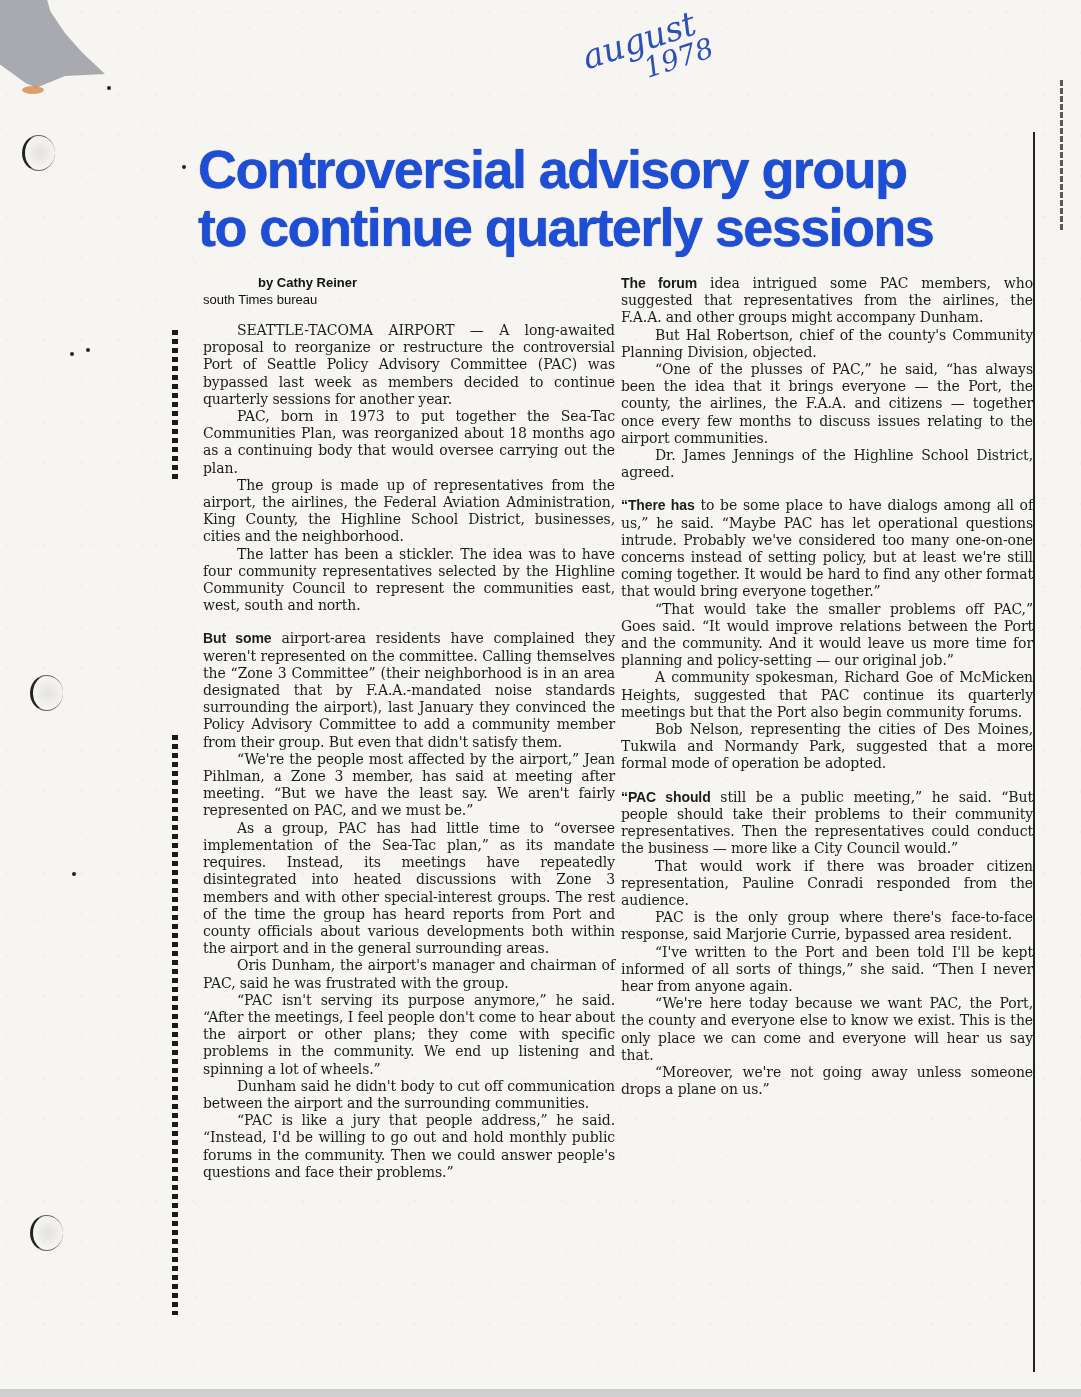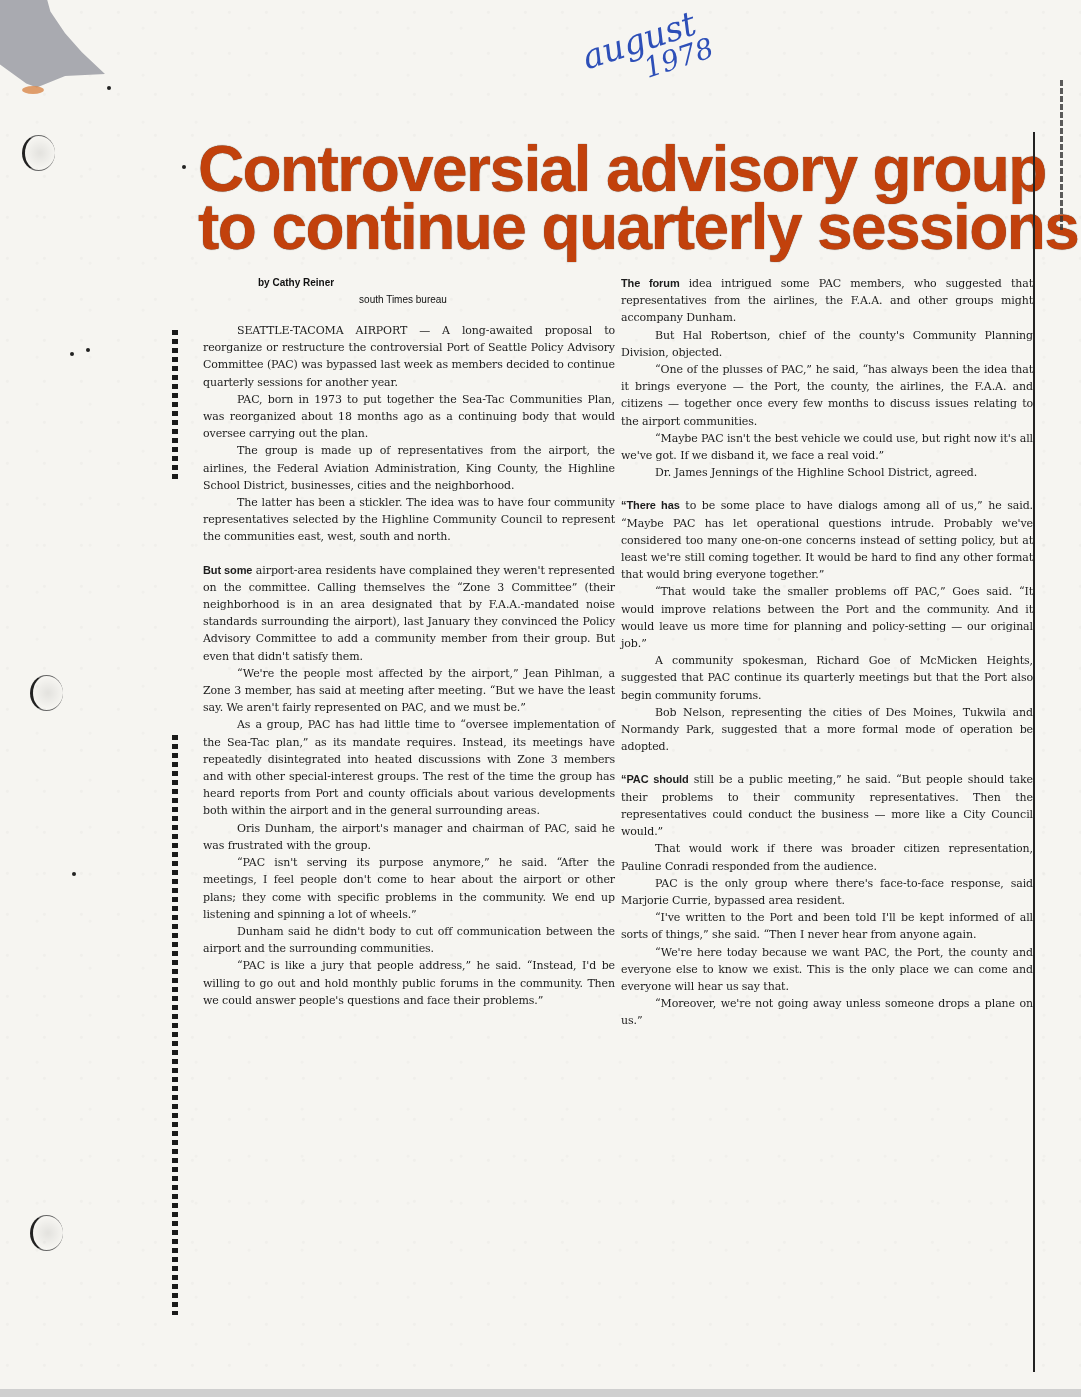--- a/index.html
+++ b/index.html
@@ -34,35 +34,35 @@
     position: absolute; left: 590px; top: 15px; width: 170px; height: 100px;
     transform: rotate(-18deg);
     font-family: "DejaVu Serif", serif; font-style: italic;
     color: #2d4fb8; font-size: 34px; line-height: 30px;
   }
   .annotation .l1 { display: block; }
   .annotation .l2 { display: block; padding-left: 55px; font-size: 28px; }
   .headline {
     position: absolute; left: 198px; top: 140px; width: 760px;
     font-family: "Liberation Sans", "DejaVu Sans", sans-serif;
-    font-weight: 900; font-size: 64px; line-height: 58px;
-    letter-spacing: -1.6px; color: #c2410c;
+    font-weight: 900; font-size: 54px; line-height: 58px;
+    letter-spacing: -1.6px; color: #1d4ed8;
     text-shadow: 0 0 1px #333;
   }
   .headline span { display: block; white-space: nowrap; }
   .byline {
     position: absolute; left: 203px; top: 274px; width: 400px;
     font-family: "Liberation Sans", "DejaVu Sans", sans-serif;
-    font-size: 10px; line-height: 17px; color: #111;
+    font-size: 13px; line-height: 17px; color: #111;
   }
   .byline .author { font-weight: bold; padding-left: 55px; display: block; }
-  .byline .bureau { display: block; text-align: center; }
+  .byline .bureau { display: block; }
   .column {
     position: absolute; width: 412px;
-    font-size: 11px; line-height: 17.2px; text-align: justify;
+    font-size: 14px; line-height: 17.2px; text-align: justify;
     letter-spacing: -0.1px;
   }
   .col-left { left: 203px; top: 322px; }
   .col-right { left: 621px; top: 275px; }
   .column p { margin: 0; text-indent: 34px; }
   .column p.gap { margin-top: 16px; }
   .column p.lead { text-indent: 0; }
   .column p.gap-small { }
   .lead-in {
     font-family: "Liberation Sans", "DejaVu Sans", sans-serif; font-weight: bold;
@@ -124,21 +124,20 @@
   <p>Oris Dunham, the airport's manager and chairman of PAC, said he was frustrated with the group.</p>
   <p>“PAC isn't serving its purpose anymore,” he said. “After the meetings, I feel people don't come to hear about the airport or other plans; they come with specific problems in the community. We end up listening and spinning a lot of wheels.”</p>
   <p>Dunham said he didn't body to cut off communication between the airport and the surrounding communities.</p>
   <p>“PAC is like a jury that people address,” he said. “Instead, I'd be willing to go out and hold monthly public forums in the community. Then we could answer people's questions and face their problems.”</p>
 </div>
 
 <div class="column col-right">
   <p class="lead"><span class="lead-in">The forum</span><span> idea intrigued some PAC members, who suggested that representatives from the airlines, the F.A.A. and other groups might accompany Dunham.</span></p>
   <p class="gap-small">But Hal Robertson, chief of the county's Community Planning Division, objected.</p>
   <p class="gap-small">“One of the plusses of PAC,” he said, “has always been the idea that it brings everyone — the Port, the county, the airlines, the F.A.A. and citizens — together once every few months to discuss issues relating to the airport communities.</p>
-  <p class="gap-small">“Maybe PAC isn't the best vehicle we could use, but right now it's all we've got. If we disband it, we face a real void.”</p>
   <p>Dr. James Jennings of the Highline School District, agreed.</p>
   <p class="gap lead"><span class="lead-in">“There has</span><span> to be some place to have dialogs among all of us,” he said. “Maybe PAC has let operational questions intrude. Probably we've considered too many one-on-one concerns instead of setting policy, but at least we're still coming together. It would be hard to find any other format that would bring everyone together.”</span></p>
   <p class="gap-small">“That would take the smaller problems off PAC,” Goes said. “It would improve relations between the Port and the community. And it would leave us more time for planning and policy-setting — our original job.”</p>
   <p class="gap-small">A community spokesman, Richard Goe of McMicken Heights, suggested that PAC continue its quarterly meetings but that the Port also begin community forums.</p>
   <p class="gap-small">Bob Nelson, representing the cities of Des Moines, Tukwila and Normandy Park, suggested that a more formal mode of operation be adopted.</p>
   <p class="gap lead"><span class="lead-in">“PAC should</span><span> still be a public meeting,” he said. “But people should take their problems to their community representatives. Then the representatives could conduct the business — more like a City Council would.”</span></p>
   <p class="gap-small">That would work if there was broader citizen representation, Pauline Conradi responded from the audience.</p>
   <p>PAC is the only group where there's face-to-face response, said Marjorie Currie, bypassed area resident.</p>
   <p>“I've written to the Port and been told I'll be kept informed of all sorts of things,” she said. “Then I never hear from anyone again.</p>
   <p class="gap-small">“We're here today because we want PAC, the Port, the county and everyone else to know we exist. This is the only place we can come and everyone will hear us say that.</p>

